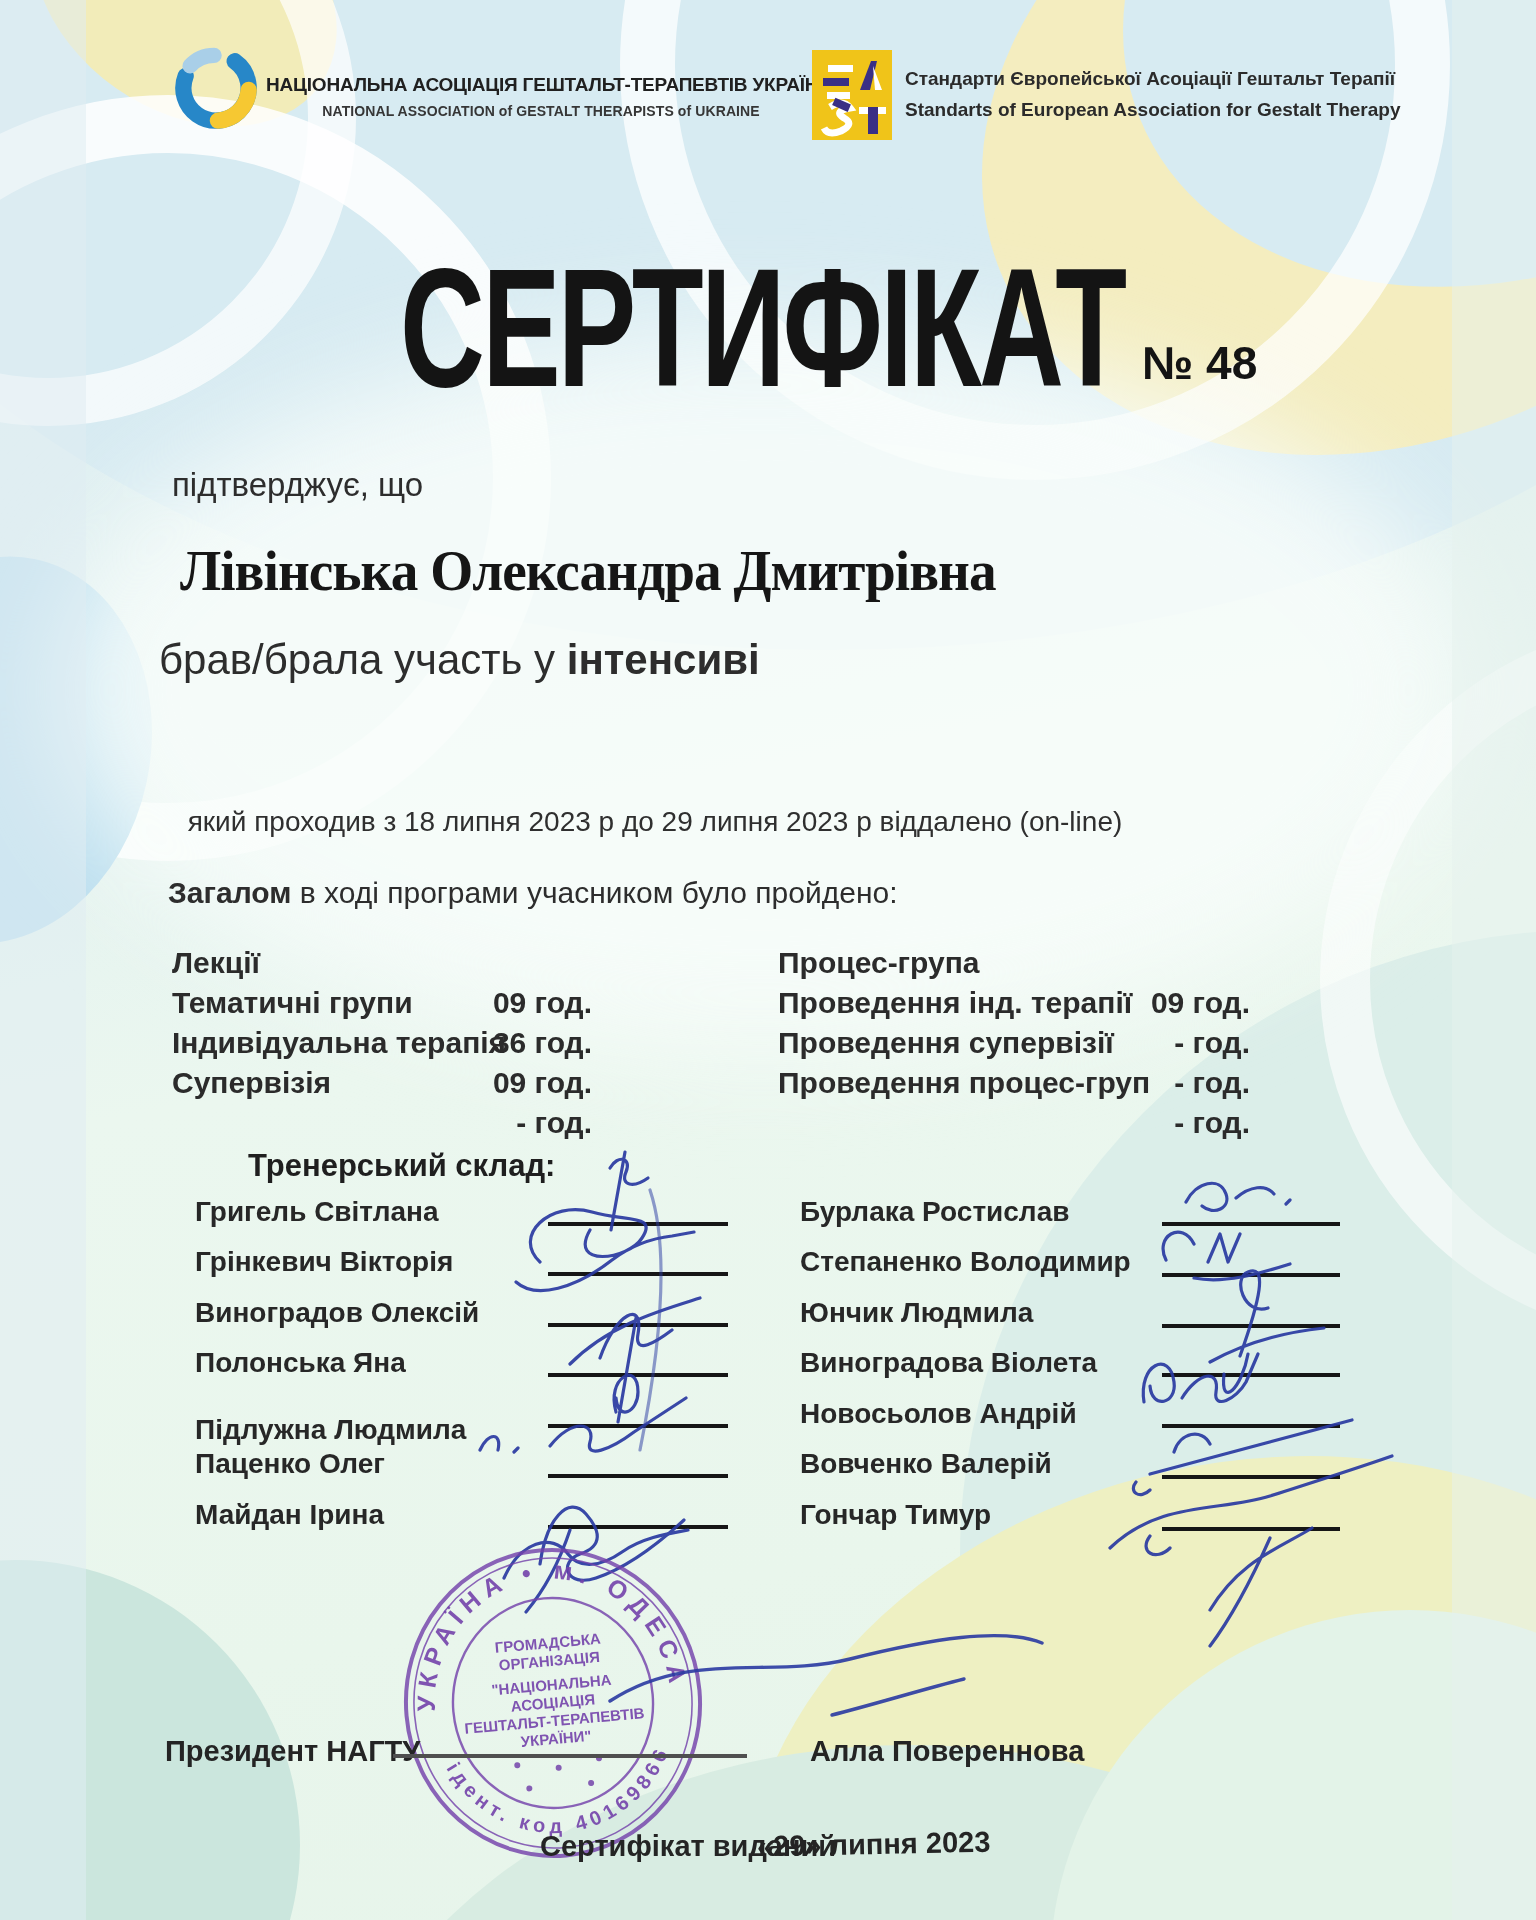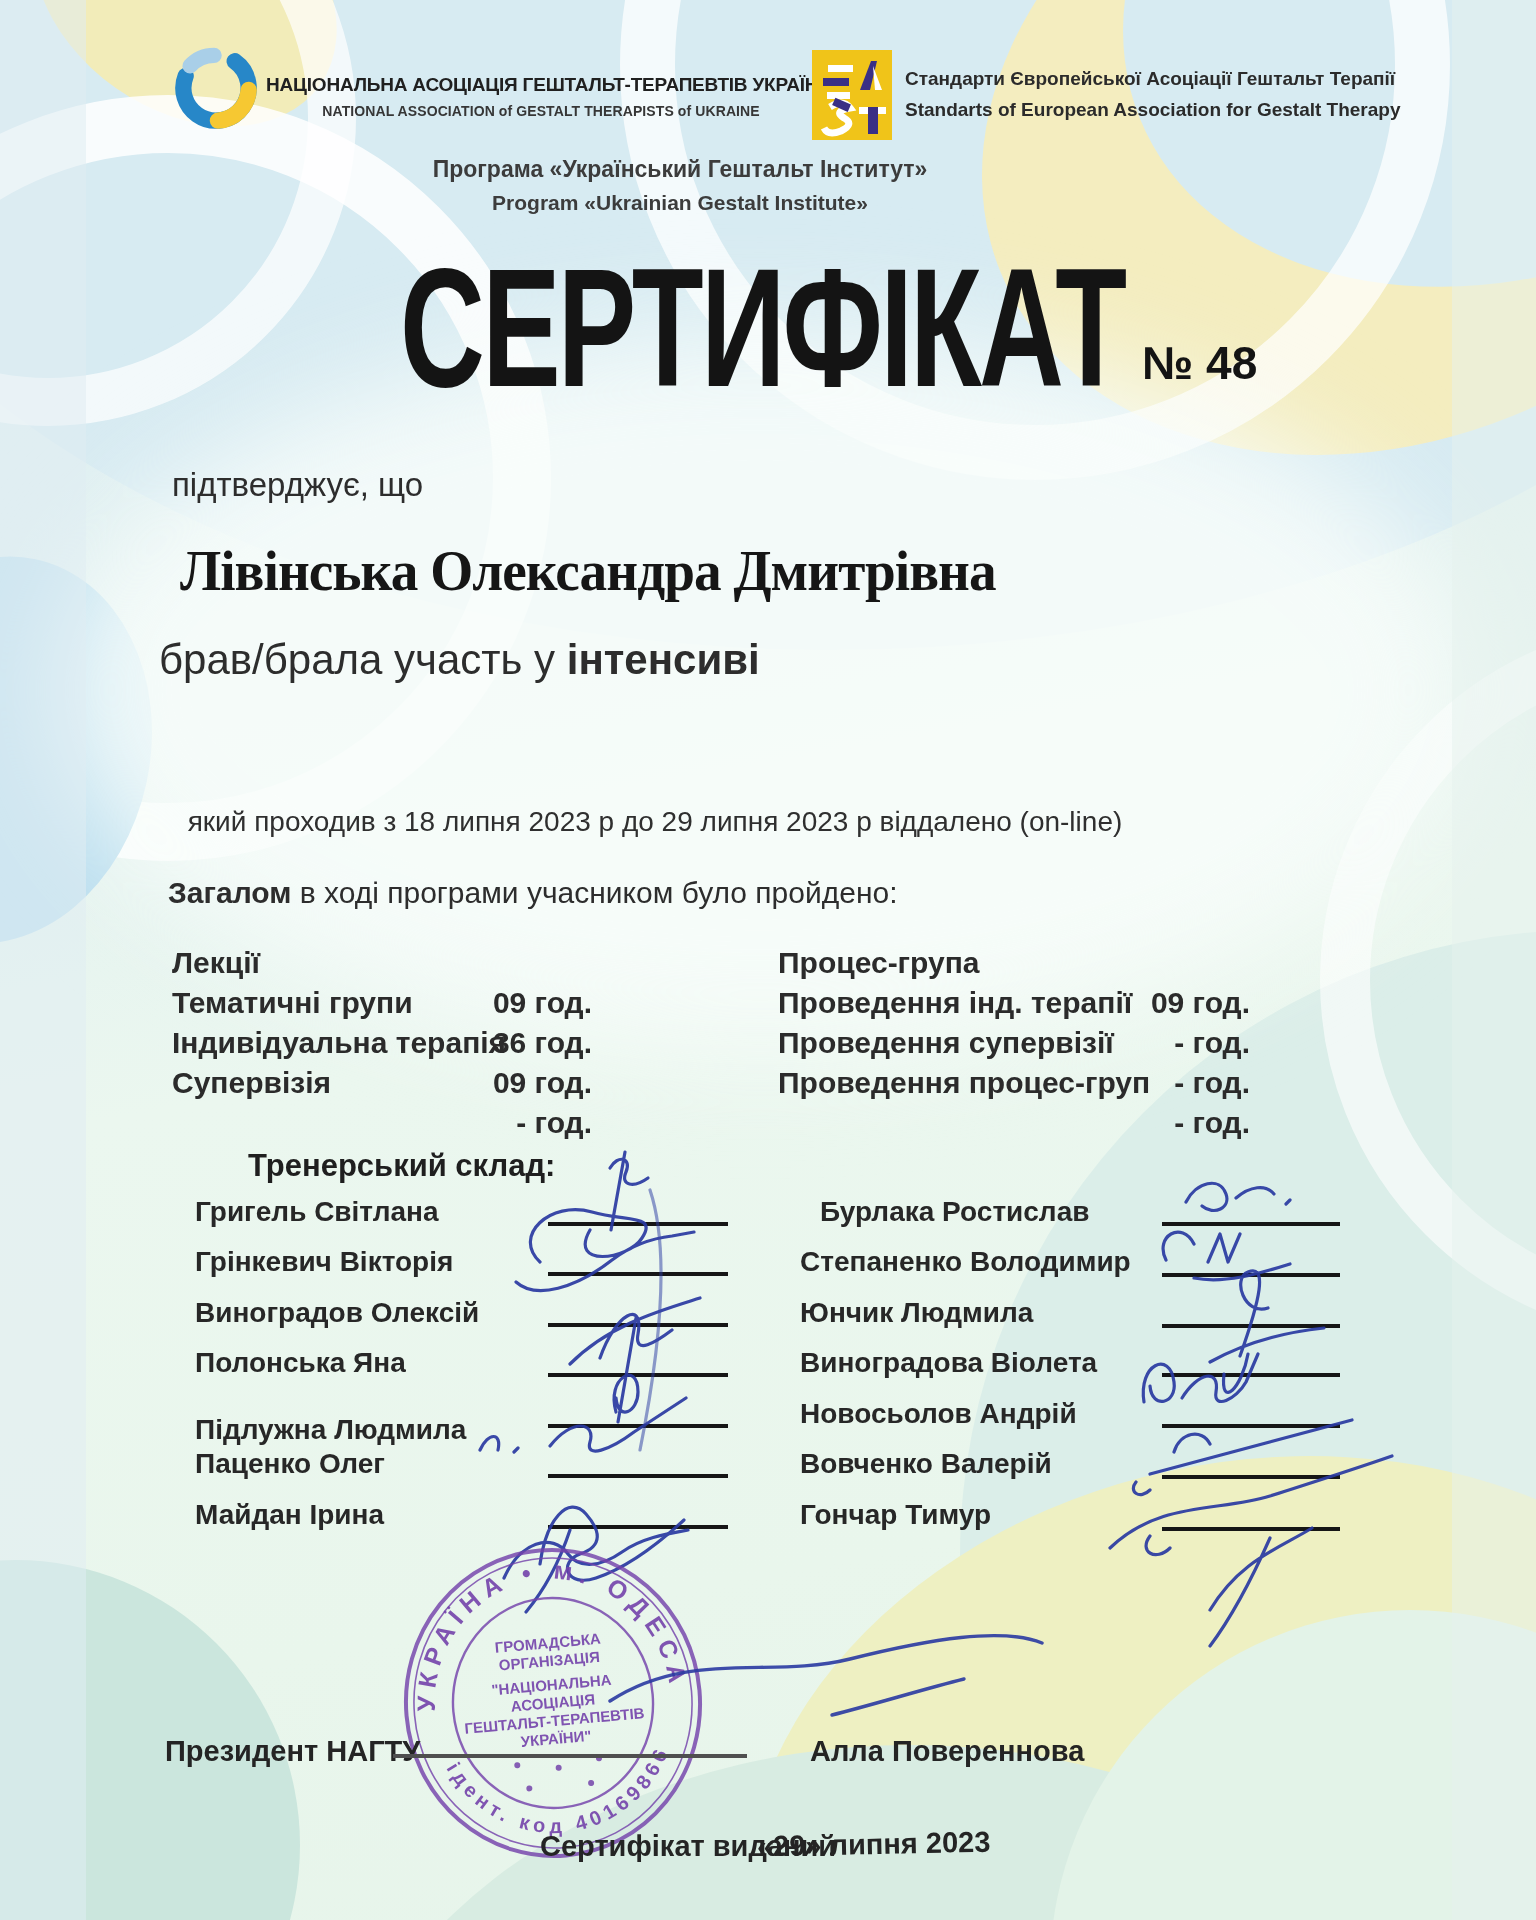--- a/index.html
+++ b/index.html
@@ -64,24 +64,20 @@
     <rect x="21" y="51" width="17" height="8" fill="#3a2f85" transform="rotate(24 30 55)"></rect>
     <rect x="47" y="57" width="27" height="7" fill="#ffffff"></rect>
     <rect x="56" y="57" width="10" height="27" fill="#3a2f85"></rect>
   </svg>
 
   <div class="txt" style="left:905px;top:68px;width:500px;">
     <div style="font-size:19px;font-weight:700;color:#2b2b2b;">Стандарти Європейської Асоціації Гештальт Терапії</div>
     <div style="font-size:19px;font-weight:700;color:#2b2b2b;margin-top:9px;">Standarts of European Association for Gestalt Therapy</div>
   </div>
 
-  <div class="txt" style="left:330px;top:156px;width:700px;text-align:center;">
-    <div style="font-size:23px;font-weight:700;color:#3c3c3c;">Програма «Український Гештальт Інститут»</div>
-    <div style="font-size:21px;font-weight:700;color:#3c3c3c;margin-top:8px;">Program «Ukrainian Gestalt Institute»</div>
-  </div>
 
   <div class="txt" style="left:400px;top:244px;">
     <span style="display:inline-block;font-size:168px;line-height:1.0;font-weight:700;color:#141414;letter-spacing:-4px;transform:scaleX(0.70);transform-origin:left top;">СЕРТИФІКАТ</span>
   </div>
   <div class="txt b" style="left:1142px;top:336px;font-size:46px;color:#141414;">№ 48</div>
 
   <div class="txt" style="left:172px;top:466px;font-size:33px;color:#2d2d2d;">підтверджує, що</div>
 
   <div class="txt" style="left:180px;top:538px;font-family:Liberation Serif, serif;">
     <span style="display:inline-block;font-size:57px;font-weight:700;color:#161616;letter-spacing:-1px;transform:scaleX(0.97);transform-origin:left top;">Лівінська Олександра Дмитрівна</span>
@@ -121,21 +117,21 @@
   <div class="txt b" style="left:248px;top:1148px;font-size:31px;color:#1f1f1f;">Тренерський склад:</div>
 
   <div class="tname" style="left:195px;top:1196px;">Григель Світлана</div>
   <div class="tname" style="left:195px;top:1246px;">Грінкевич Вікторія</div>
   <div class="tname" style="left:195px;top:1297px;">Виноградов Олексій</div>
   <div class="tname" style="left:195px;top:1347px;">Полонська Яна</div>
   <div class="tname" style="left:195px;top:1398px;margin-top:16px;">Підлужна Людмила</div>
   <div class="tname" style="left:195px;top:1448px;">Паценко Олег</div>
   <div class="tname" style="left:195px;top:1499px;">Майдан Ірина</div>
 
-  <div class="tname" style="left:820px;top:1196px;">Бурлака Ростислав</div>
+  <div class="tname" style="left:800px;top:1196px;">Бурлака Ростислав</div>
   <div class="tname" style="left:800px;top:1246px;">Степаненко Володимир</div>
   <div class="tname" style="left:800px;top:1297px;">Юнчик Людмила</div>
   <div class="tname" style="left:800px;top:1347px;">Виноградова Віолета</div>
   <div class="tname" style="left:800px;top:1398px;">Новосьолов Андрій</div>
   <div class="tname" style="left:800px;top:1448px;">Вовченко Валерій</div>
   <div class="tname" style="left:800px;top:1499px;">Гончар Тимур</div>
 
   <div class="sigline" style="left:548px;top:1222px;width:180px;"></div>
   <div class="sigline" style="left:548px;top:1272px;width:180px;"></div>
   <div class="sigline" style="left:548px;top:1323px;width:180px;"></div>

